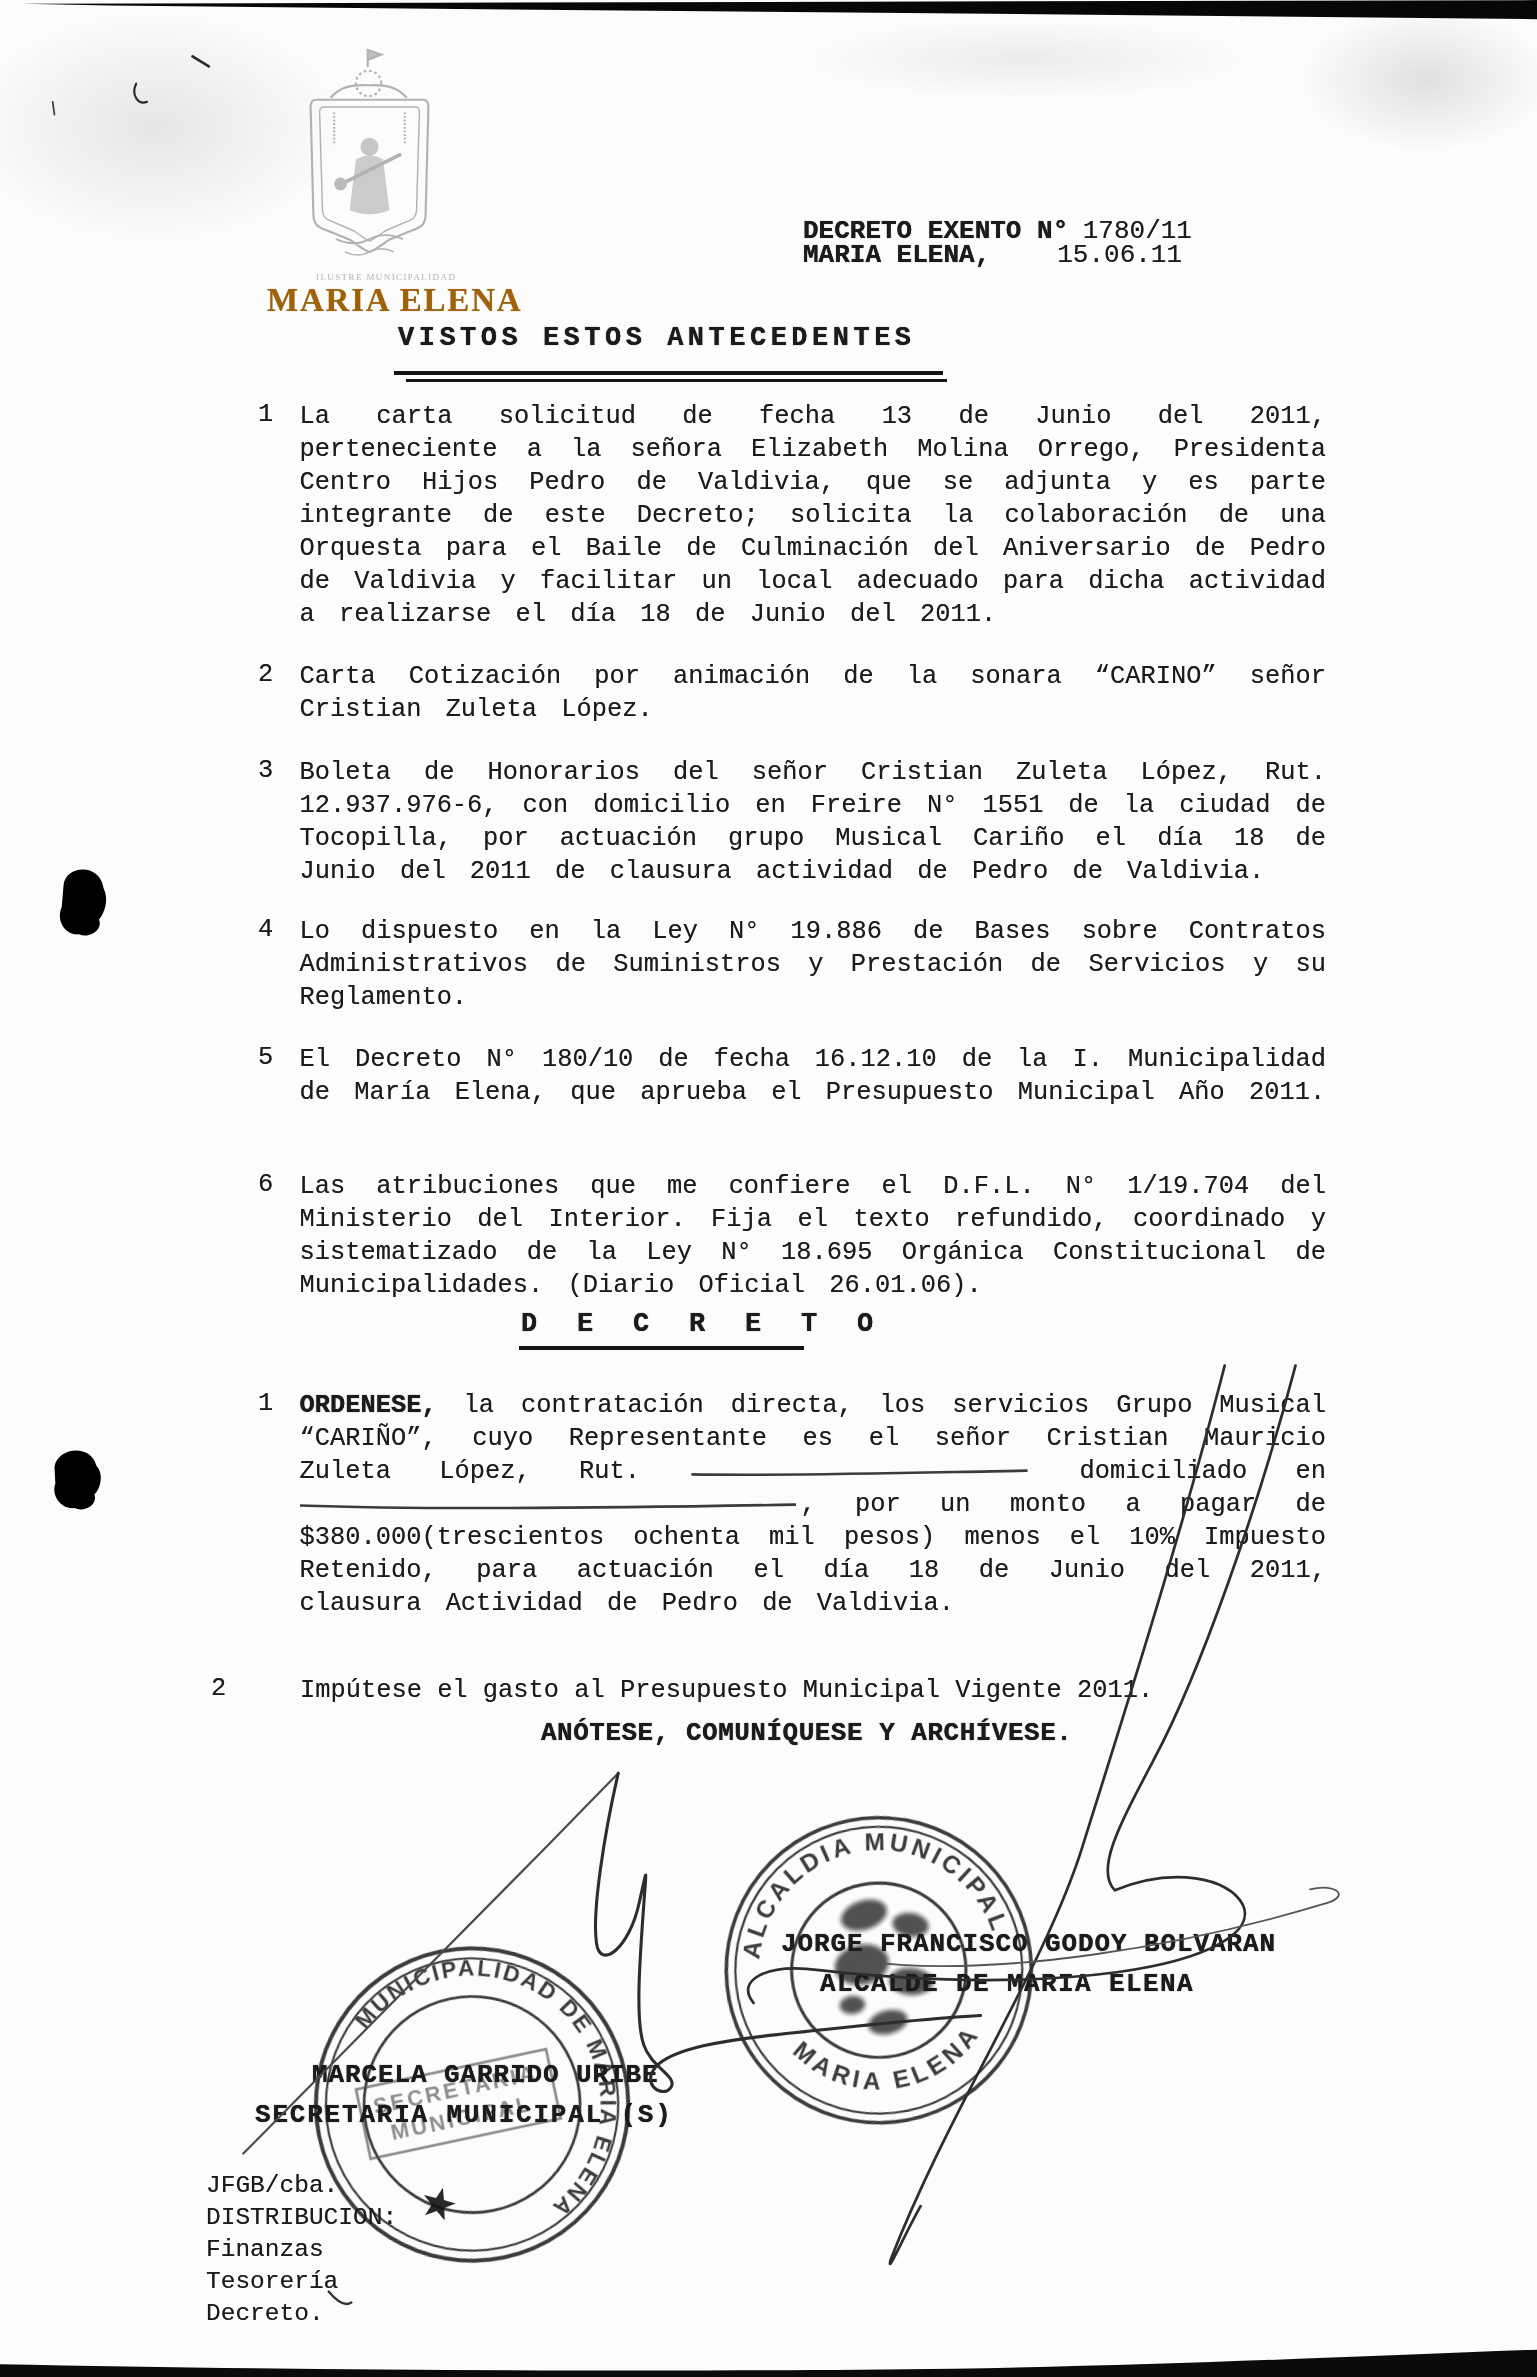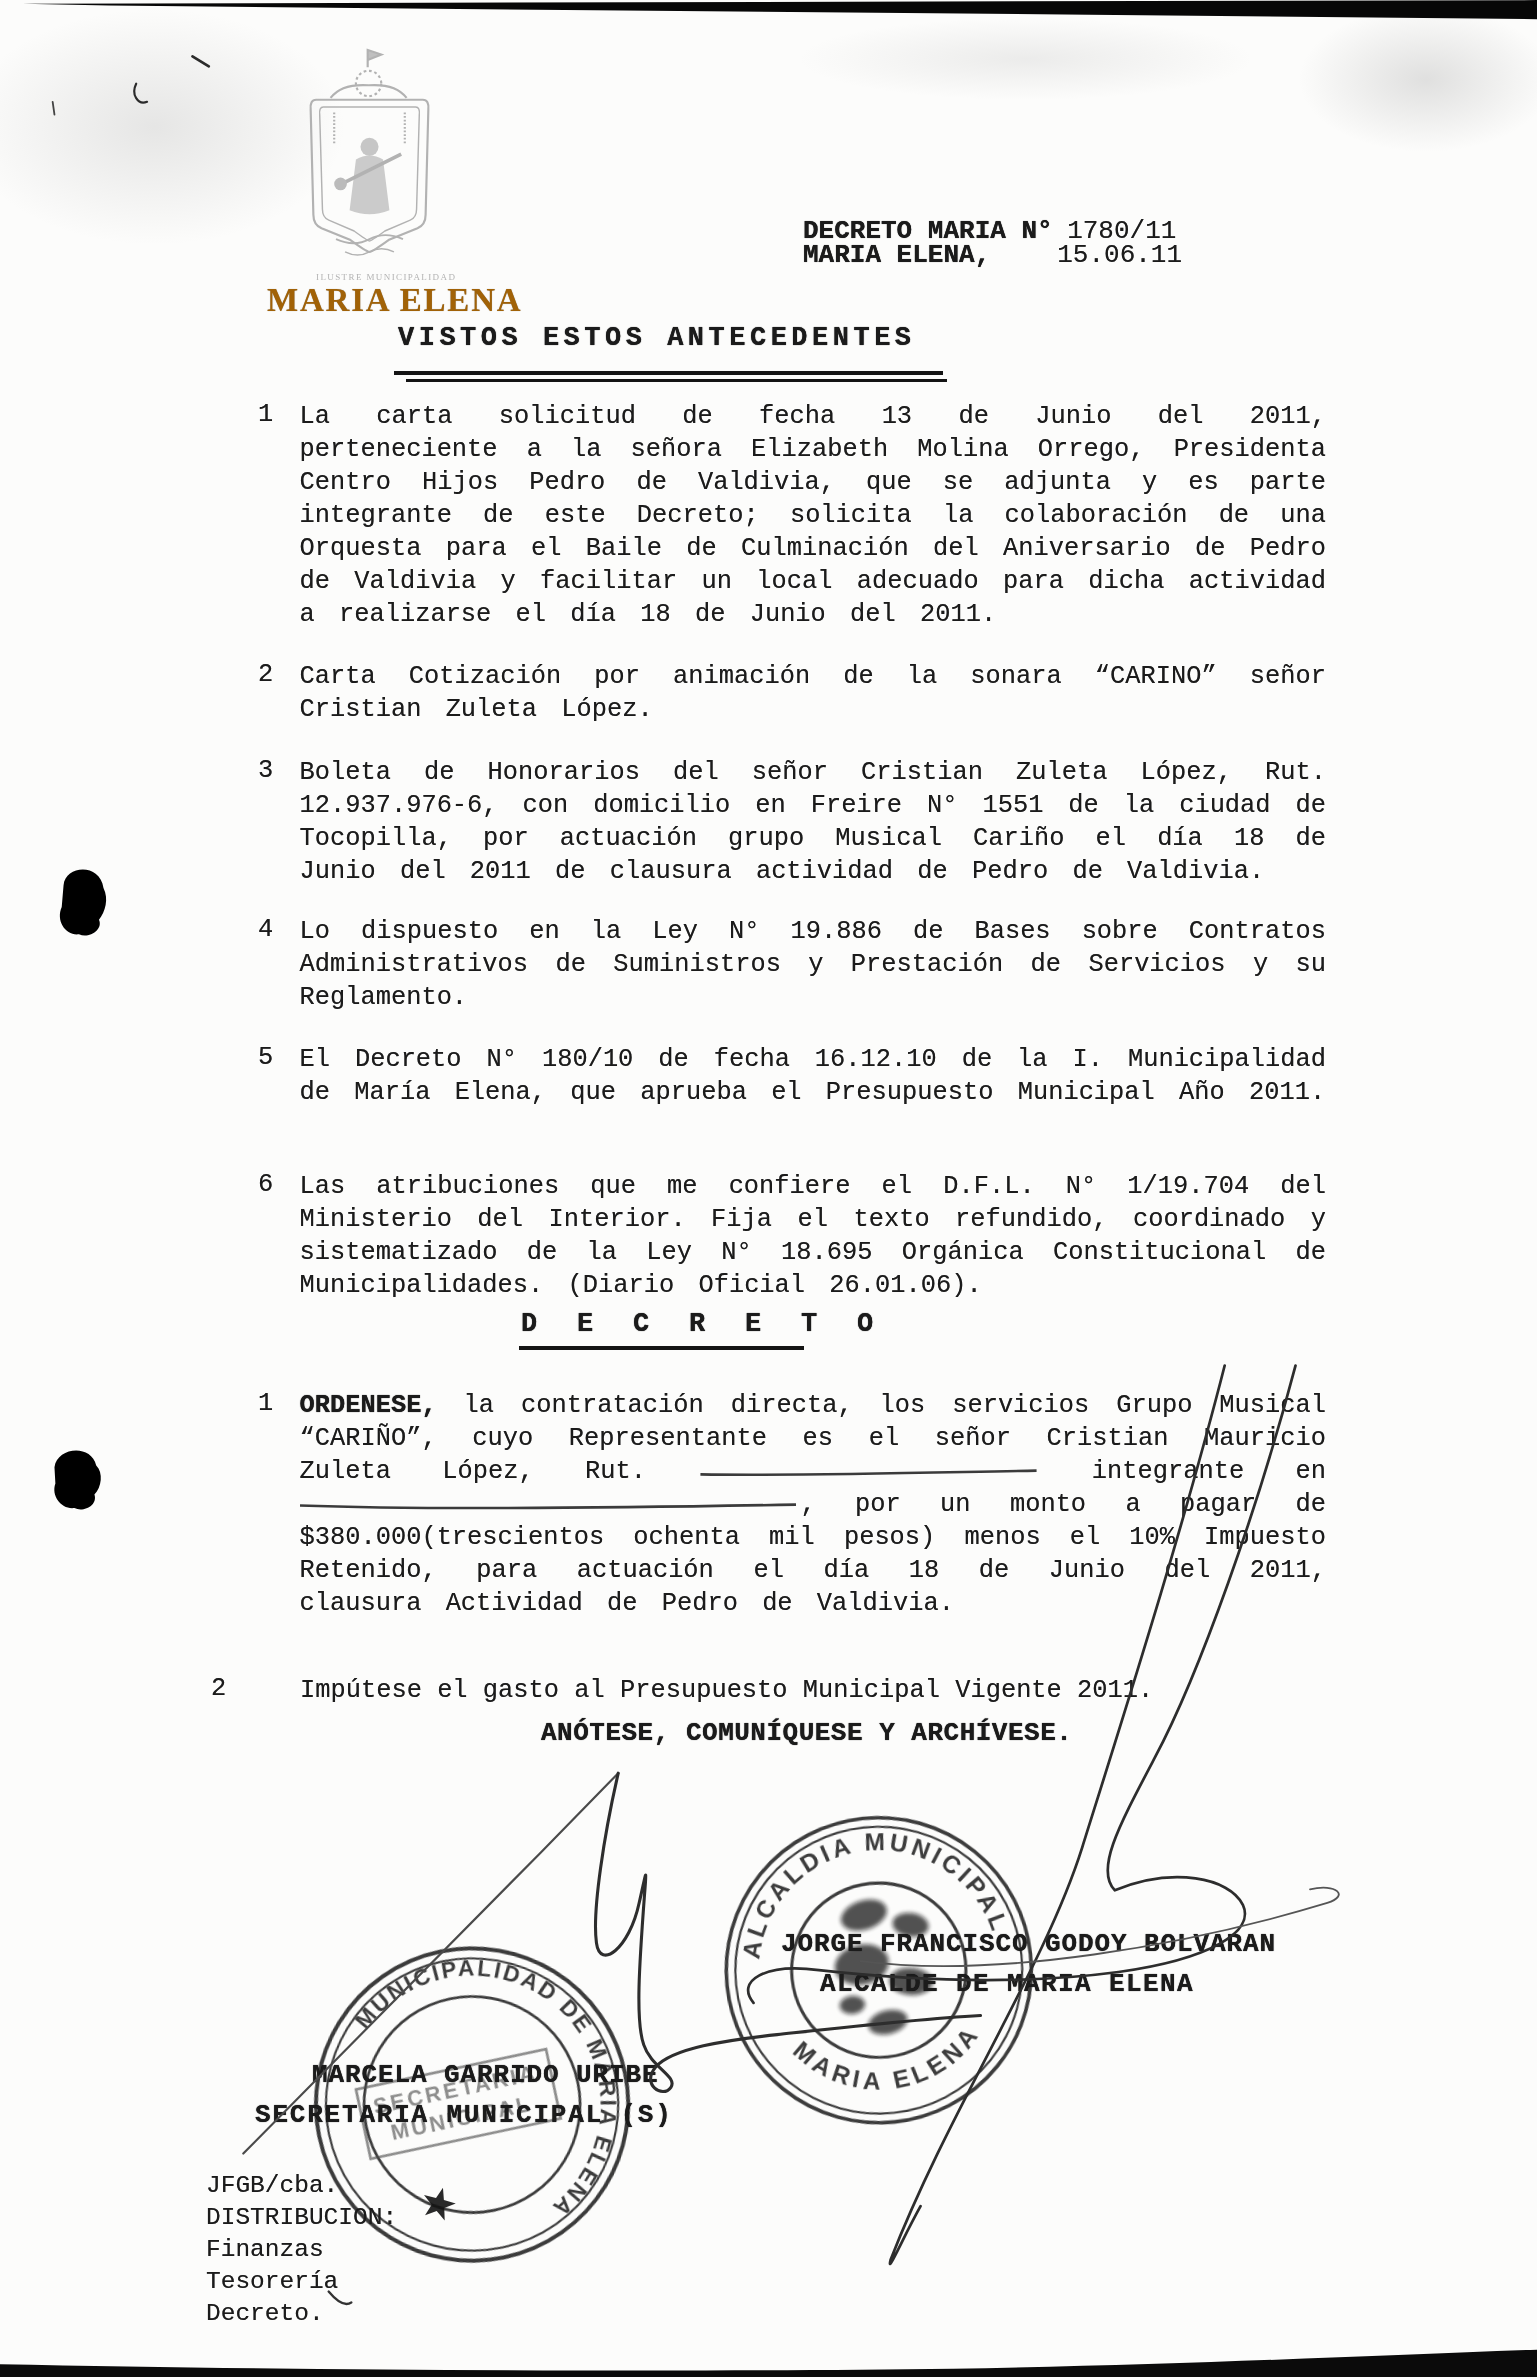--- a/index.html
+++ b/index.html
@@ -86,21 +86,21 @@
       <line x1="46" y1="154" x2="114" y2="120" stroke-width="4"></line>
       <circle cx="47" cy="153" r="7" fill="#b0b0b0" stroke="none"></circle>
       <path d="M42,214 q20,9 37,0 t37,0" stroke-width="2"></path>
       <path d="M52,228 q14,7 27,0 t27,0" stroke-width="1.6"></path>
     </g>
   </svg>
   <div class="logo-caption">ILUSTRE MUNICIPALIDAD</div>
   <div class="logo-title">MARIA ELENA</div>
 
   <div class="head-line hl1 typed">
-    <b>DECRETO MARIA N°</b><span class="head-num">1780/11</span>
+    <b>DECRETO EXENTO N°</b><span class="head-num">1780/11</span>
   </div>
   <div class="head-line hl2 typed">
     <b>MARIA ELENA,</b><span class="head-date">15.06.11</span>
   </div>
 
   <div class="title">VISTOS ESTOS ANTECEDENTES</div>
   <div class="uline" style="left:394px;top:371px;width:549px;height:3.6px;"></div>
   <div class="uline" style="left:406px;top:379px;width:541px;height:2.7px;"></div>
 
   <div class="v-item vi1">
@@ -136,21 +136,21 @@
 
   <div class="decreto-title">D E C R E T O</div>
   <div class="uline" style="left:519px;top:1346px;width:285px;height:3.6px;"></div>
 
   <div class="v-item d-item1">
     <span class="v-num typed">1</span>
       <span class="v-gap"></span>
     <span class="v-text typed">
       <b style="text-shadow:0 0 0.9px #000;">ORDENESE,</b><span> la contratación directa, los servicios Grupo Musical “CARIÑO”, cuyo Representante es el señor Cristian Mauricio Zuleta López,  Rut. </span><span class="blank blank1"><svg viewBox="0 0 100 12" preserveAspectRatio="none">
             <path d="M1,8 C30,10 68,6 99,4" fill="none" stroke="#3b3b3b" stroke-width="2.6" vector-effect="non-scaling-stroke"></path>
-          </svg></span><span> integrante en </span><span class="blank blank2"><svg viewBox="0 0 100 12" preserveAspectRatio="none">
+          </svg></span><span> domiciliado en </span><span class="blank blank2"><svg viewBox="0 0 100 12" preserveAspectRatio="none">
             <path d="M0,6 C20,10 60,9 99,5" fill="none" stroke="#3b3b3b" stroke-width="2.6" vector-effect="non-scaling-stroke"></path>
           </svg></span><span>,  por un monto  a pagar de $380.000(trescientos ochenta mil pesos) menos el 10% Impuesto Retenido, para actuación el día 18 de Junio del 2011, clausura Actividad de Pedro de Valdivia.</span>
     </span>
   </div>
 
   <div class="d2-num typed">2</div>
   <div class="d2-text typed">Impútese el gasto al Presupuesto Municipal Vigente 2011.</div>
 
   <div class="closing">ANÓTESE, COMUNÍQUESE Y ARCHÍVESE.</div>
 

